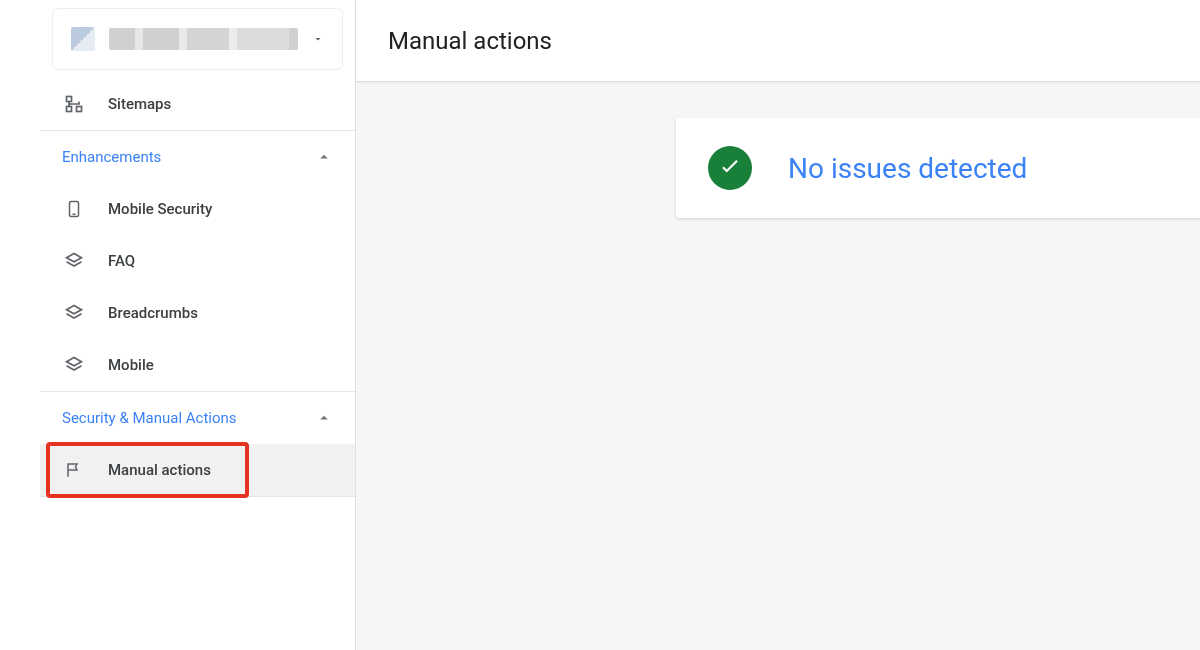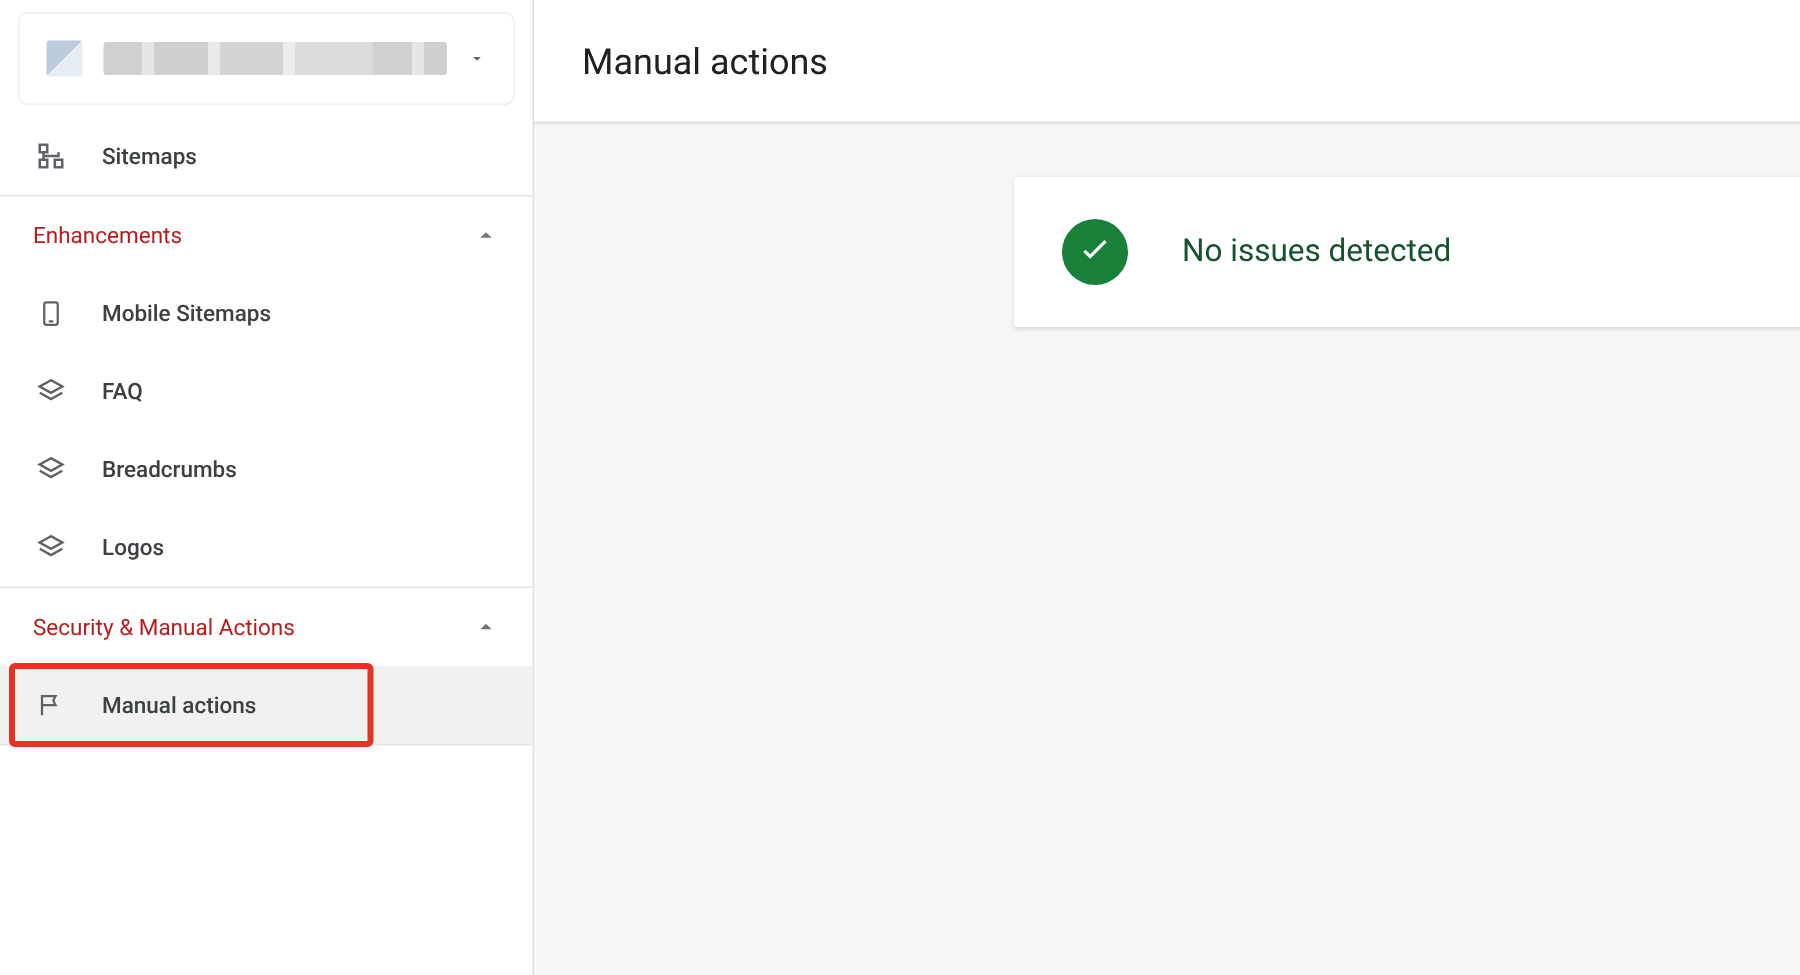--- a/index.html
+++ b/index.html
@@ -18,20 +18,21 @@
   
   .sidebar {
     width: 356px;
     flex: 0 0 356px;
     height: 100%;
     background: #fff;
     border-right: 1px solid #e0e0e0;
     display: flex;
     flex-direction: column;
     box-shadow: 1px 0 3px rgba(0,0,0,0.03);
+    padding-left: 40px;
   }
 
   
   .property-select {
     height: 62px;
     display: flex;
     align-items: center;
     padding: 0 18px 0 18px;
     border: 1px solid #eeeeee;
     border-radius: 6px;
@@ -71,21 +72,21 @@
   }
   .nav-item .icon, .section-header .icon {
     width: 24px; height: 24px;
     display:flex; align-items:center; justify-content:center;
     color:#5f6368;
     margin-right: 22px;
   }
   .nav-item .label { font-size: 15px; font-weight: 500; color:#3c4043; }
 
   .section-header { color:#5f6368; }
-  .section-header .label { font-size: 15px; font-weight: 400; color:#b91c1c; flex:1 1 auto; }
+  .section-header .label { font-size: 15px; font-weight: 400; color:#3b82f6; flex:1 1 auto; }
   .section-header .chevron { color:#757575; }
 
   .divider {
     height: 1px; background:#e5e5e5; width:100%;
   }
 
   .nav-item.selected {
     background:#f1f1f1;
   }
 
@@ -139,22 +140,22 @@
     padding: 0 32px;
   }
   .status-icon {
     width:44px; height:44px;
     border-radius:50%;
     background:#188038;
     display:flex; align-items:center; justify-content:center;
     margin-right: 36px;
   }
   .status-text {
-    font-size: 21px;
-    color:#14532d;
+    font-size: 28px;
+    color:#3b82f6;
   }
 
   svg { display:block; }
 </style>
 </head>
 <body>
 
 <nav class="sidebar">
 
   <div class="property-select">
@@ -190,21 +191,21 @@
     </span>
   </div>
 
   <div class="nav-item">
     <span class="icon">
       <svg width="18" height="20" viewBox="0 0 24 24" fill="none" stroke="currentColor" stroke-width="2">
           <rect x="6" y="2" width="12" height="20" rx="2"></rect>
           <line x1="10" y1="19" x2="14" y2="19"></line>
         </svg>
     </span>
-    <span class="label">Mobile Sitemaps</span>
+    <span class="label">Mobile Security</span>
   </div>
 
   <div class="nav-item">
     <span class="icon">
       <svg width="20" height="20" viewBox="0 0 24 24" fill="none" stroke="currentColor" stroke-width="2">
           <polygon points="12 3 3 8 12 13 21 8 12 3"></polygon>
           <polyline points="3 13 12 18 21 13"></polyline>
         </svg>
     </span>
     <span class="label">FAQ</span>
@@ -220,21 +221,21 @@
     <span class="label">Breadcrumbs</span>
   </div>
 
   <div class="nav-item">
     <span class="icon">
       <svg width="20" height="20" viewBox="0 0 24 24" fill="none" stroke="currentColor" stroke-width="2">
           <polygon points="12 3 3 8 12 13 21 8 12 3"></polygon>
           <polyline points="3 13 12 18 21 13"></polyline>
         </svg>
     </span>
-    <span class="label">Logos</span>
+    <span class="label">Mobile</span>
   </div>
 
 
   <div class="divider"></div>
 
   <div class="section-header">
     <span class="label">Security &amp; Manual Actions</span>
     <span class="chevron">
       <svg width="18" height="18" viewBox="0 0 24 24">
           <path fill="currentColor" d="M7 14l5-5 5 5z"></path>

